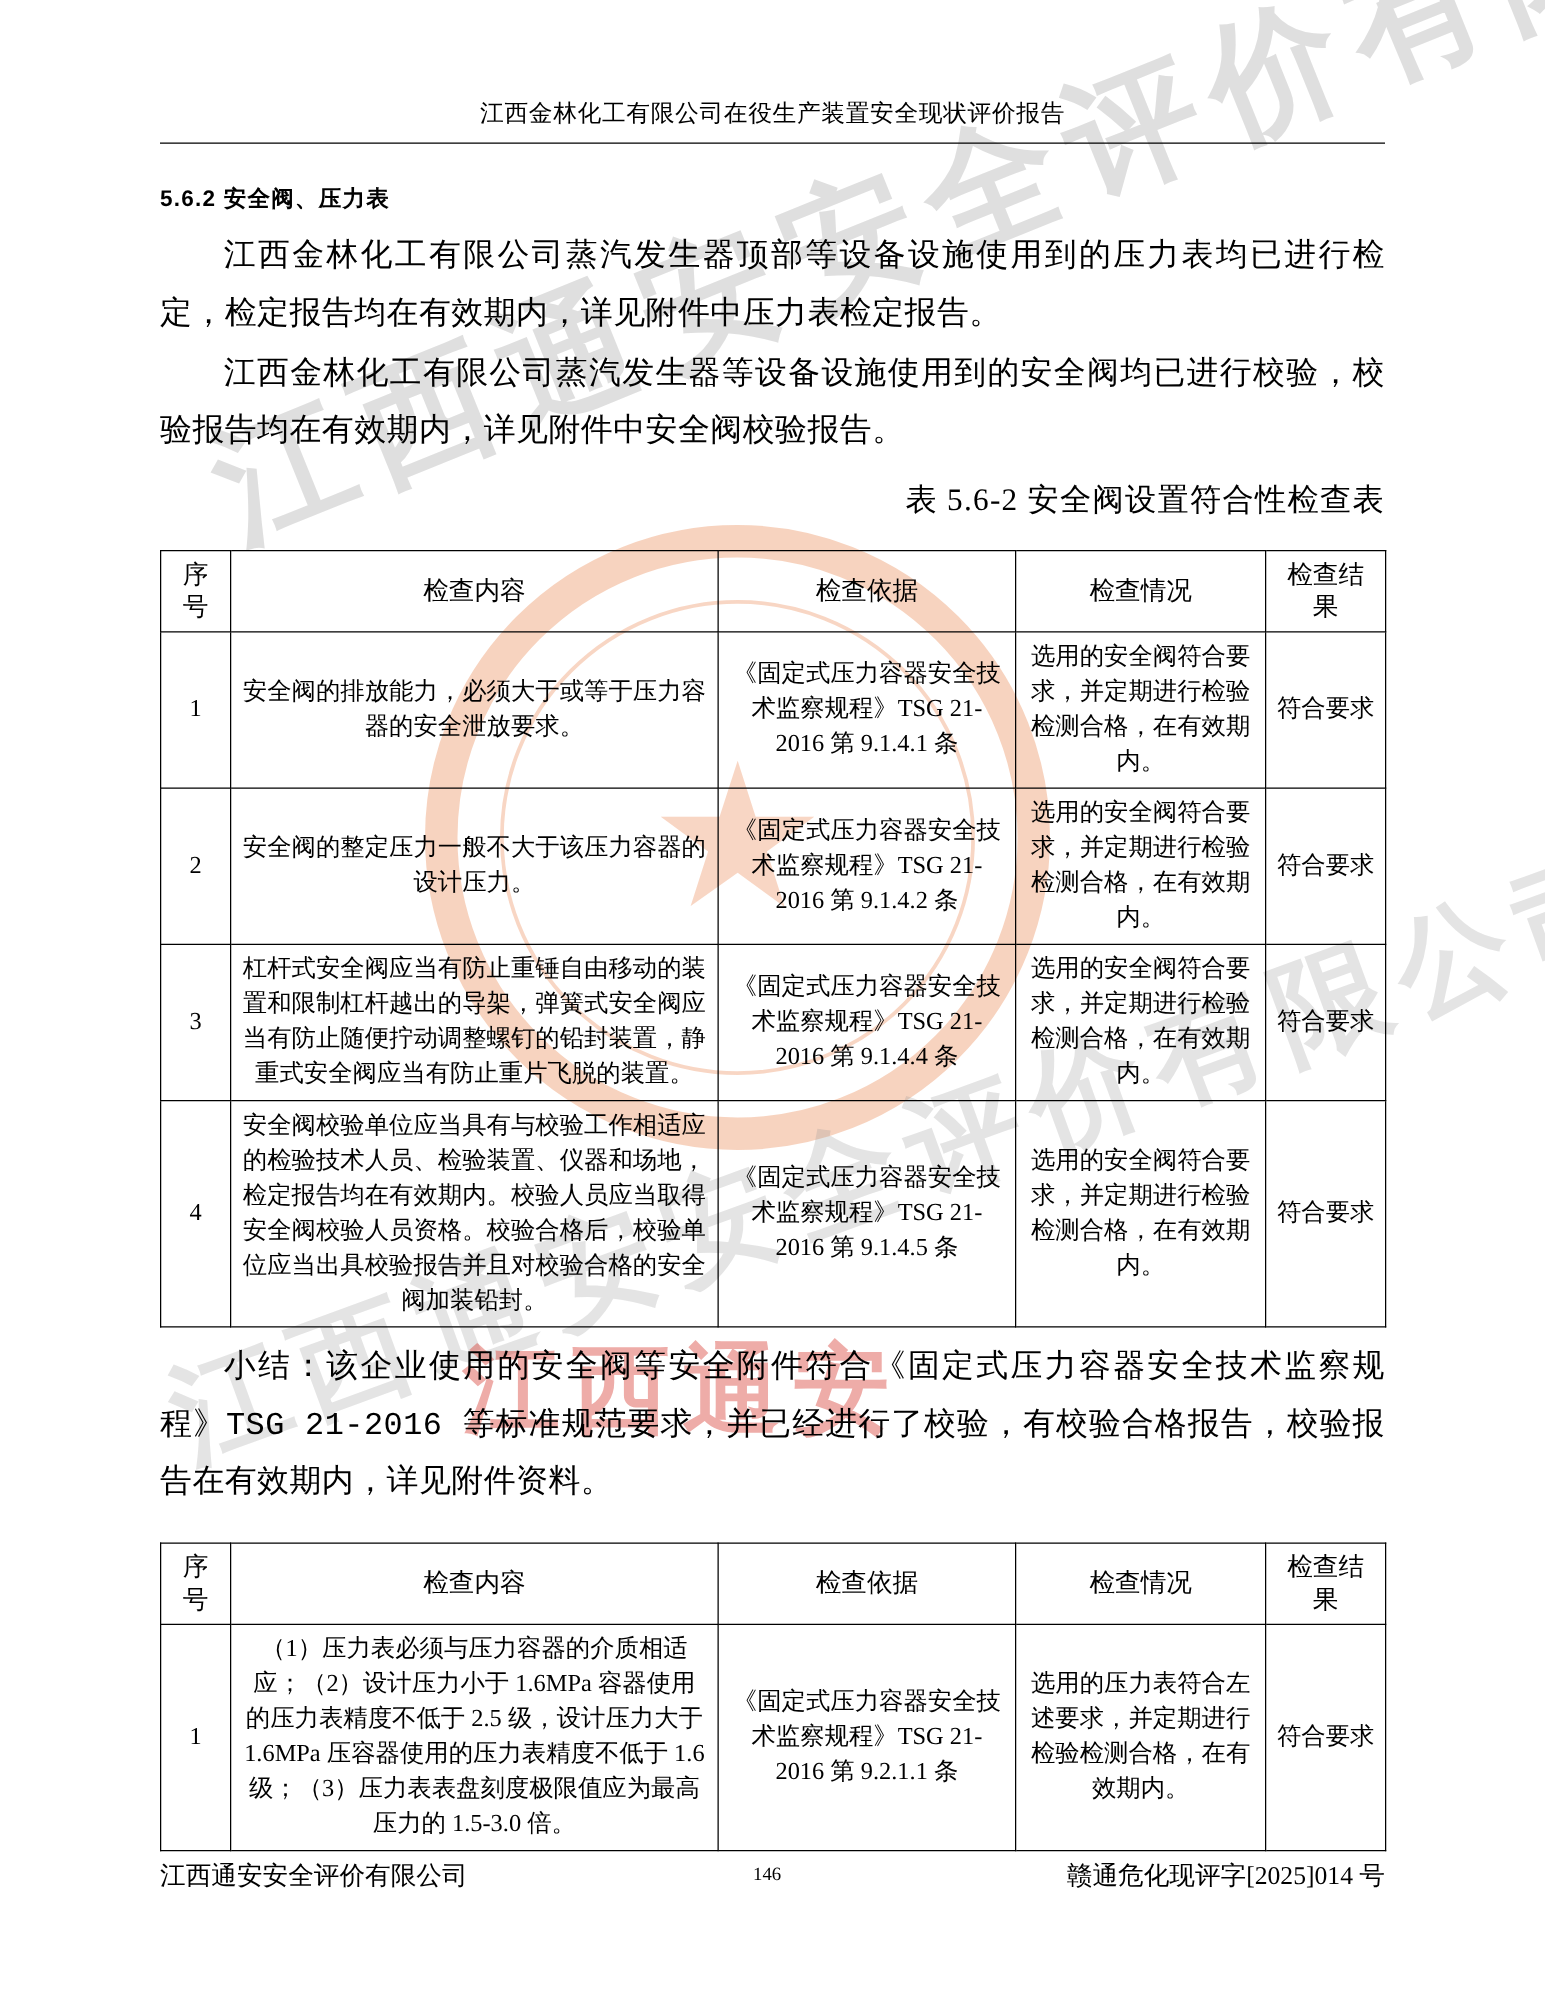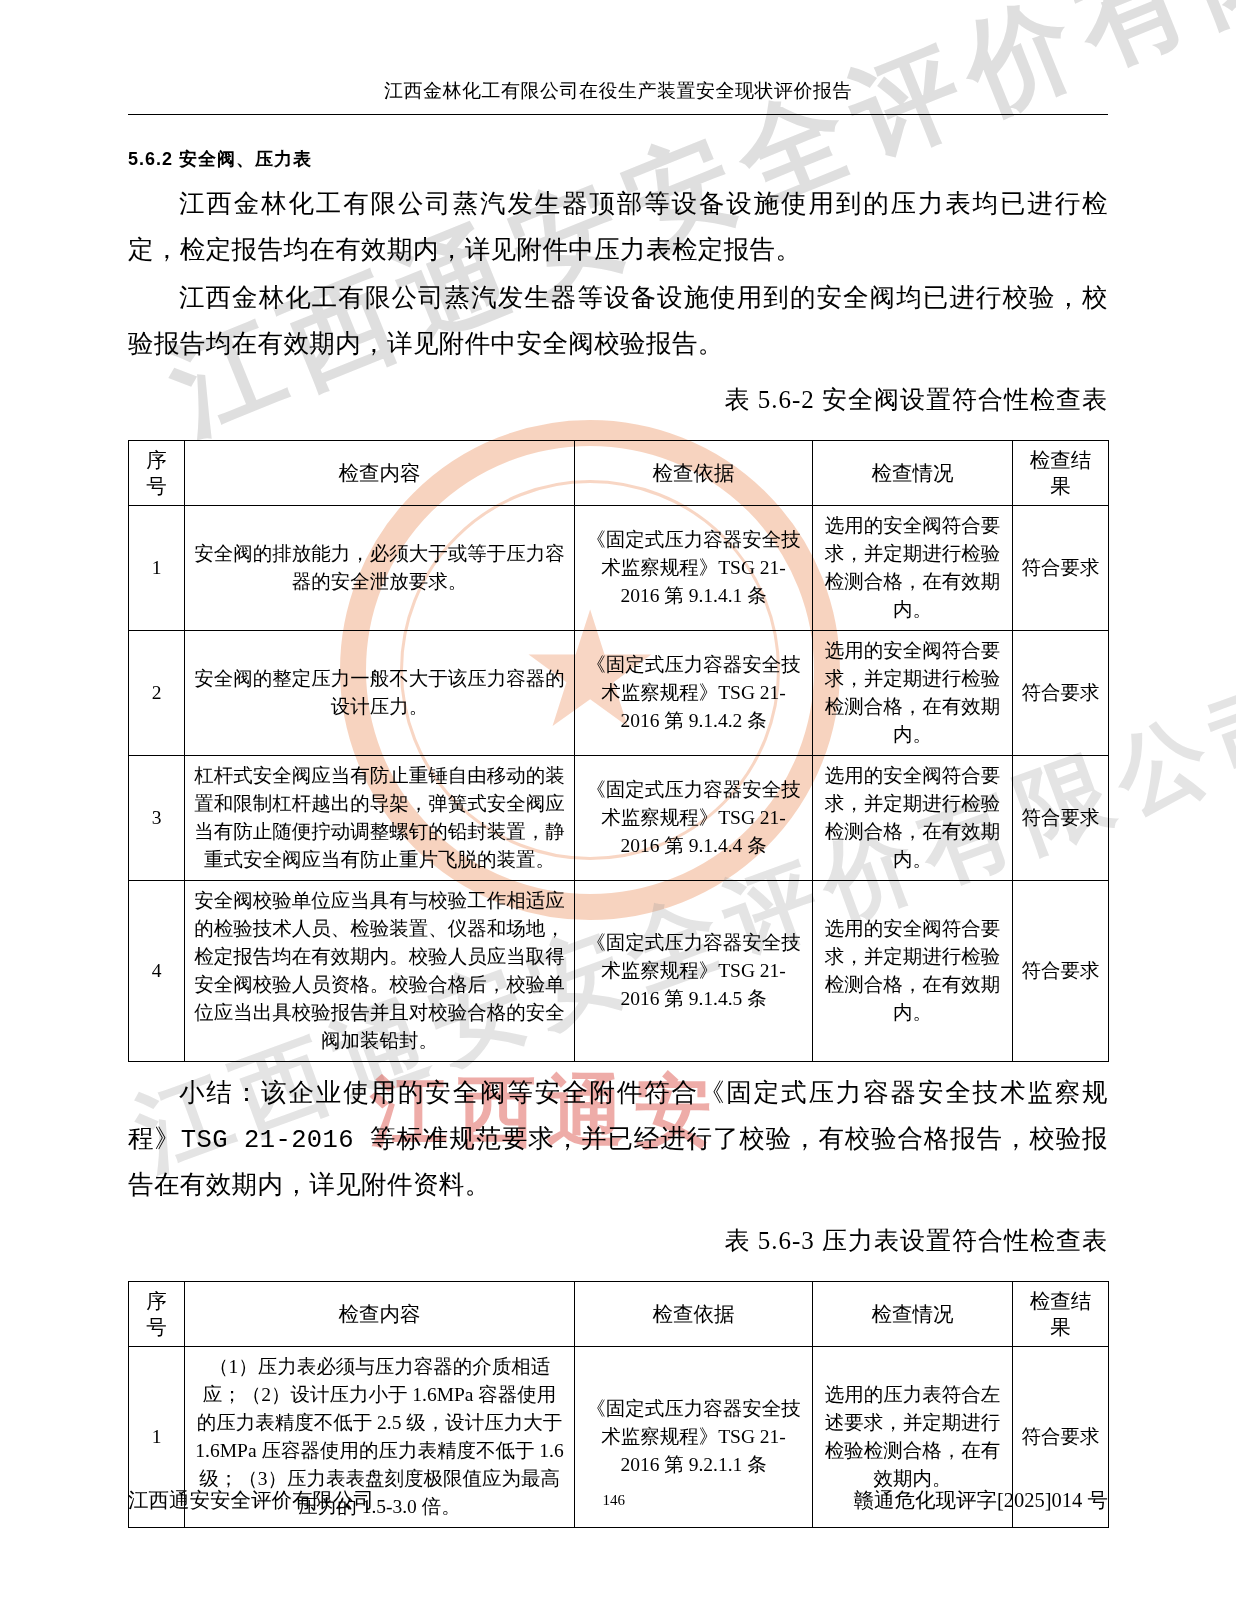--- a/index.html
+++ b/index.html
@@ -261,21 +261,20 @@
             <td class="cell-just">安全阀校验单位应当具有与校验工作相适应的检验技术人员、检验装置、仪器和场地，检定报告均在有效期内。校验人员应当取得安全阀校验人员资格。校验合格后，校验单位应当出具校验报告并且对校验合格的安全阀加装铅封。</td>
             <td>《固定式压力容器安全技术监察规程》TSG 21-2016 第 9.1.4.5 条</td>
             <td class="cell-just">选用的安全阀符合要求，并定期进行检验检测合格，在有效期内。</td>
             <td>符合要求</td>
           </tr>
         </tbody>
       </table>
 
       <p class="para" style="margin-top:10px;">小结：该企业使用的安全阀等安全附件符合《固定式压力容器安全技术监察规程》TSG 21-2016 等标准规范要求，并已经进行了校验，有校验合格报告，校验报告在有效期内，详见附件资料。</p>
 
-      <div class="table-caption">表 5.6-3   压力表设置符合性检查表</div>
 
       <table class="chk">
         <colgroup>
           <col class="col-no">
             <col class="col-content">
             <col class="col-basis">
             <col class="col-status">
             <col class="col-result">
         </colgroup>
         <thead>

